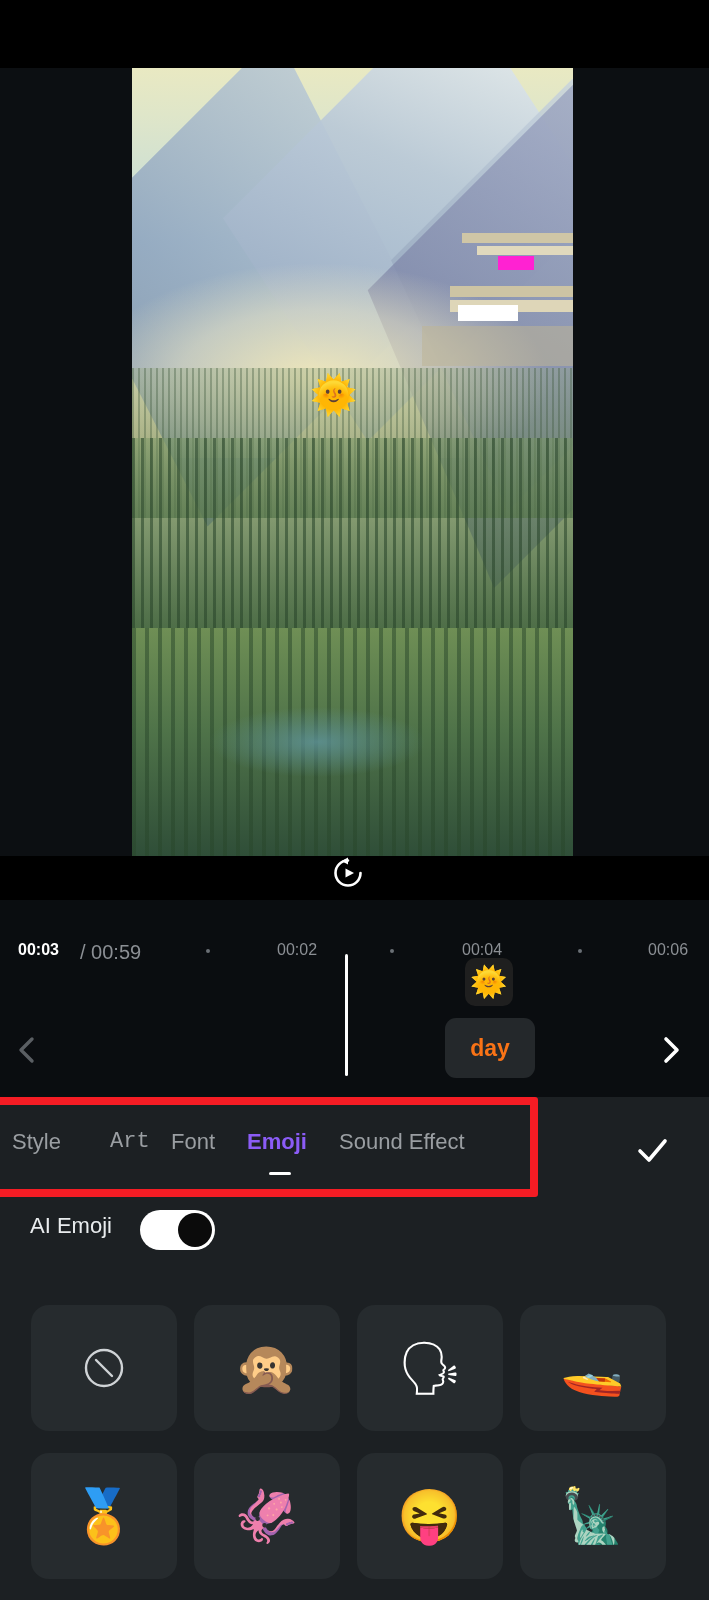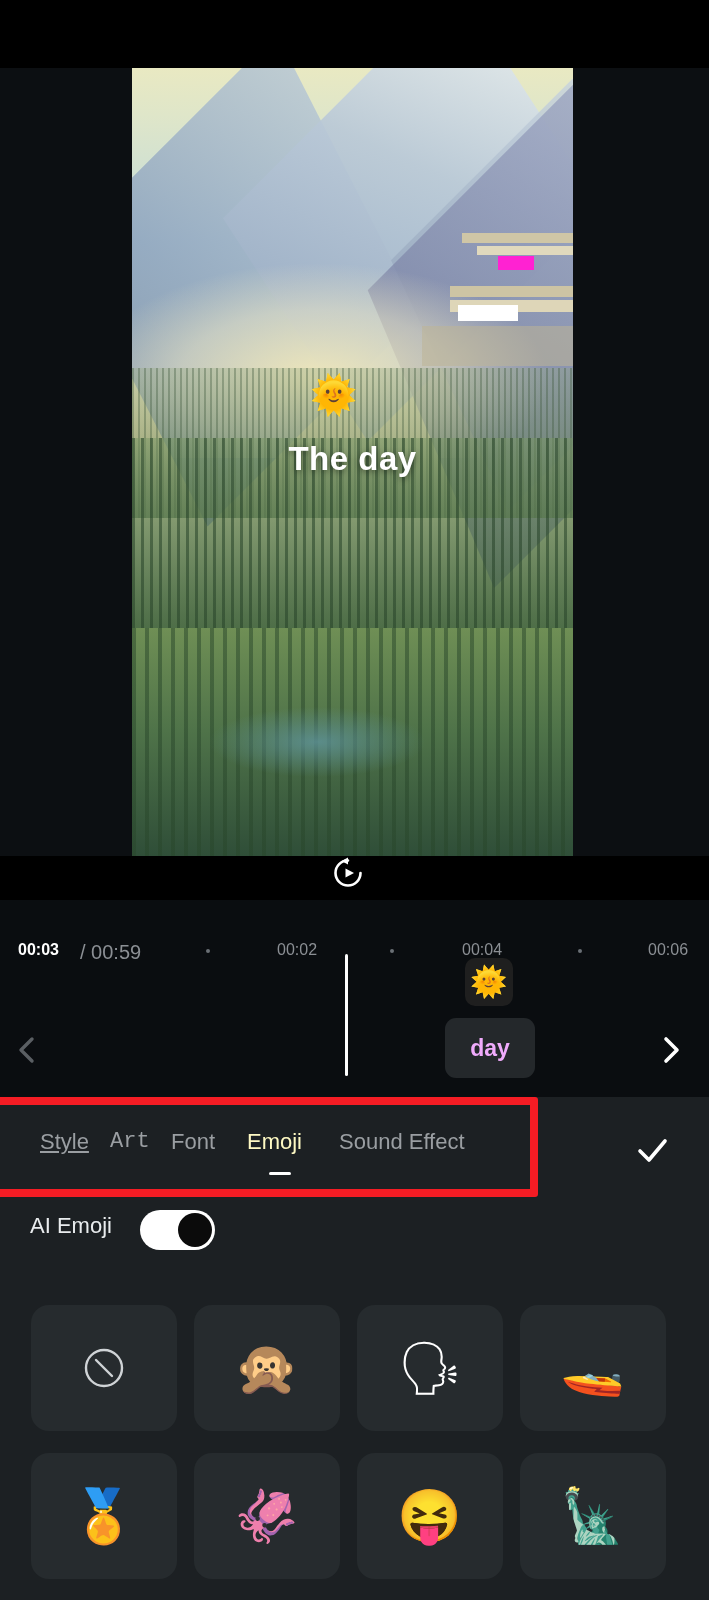--- a/index.html
+++ b/index.html
@@ -110,36 +110,36 @@
     position:absolute; left:465px; top:0; width:48px; height:48px; border-radius:10px;
     background:#1f1f1f; font-size:30px; line-height:48px; text-align:center;
   }
 
   .word-strip { position:absolute; left:0; top:1018px; width:709px; height:64px; }
   .nav-arrow { position:absolute; top:14px; width:36px; height:36px; }
   .nav-left { left:10px; }
   .nav-right { left:652px; }
   .word-chip {
     position:absolute; top:0; height:60px; border-radius:11px;
-    background:#24282b; color:#f0abfc; font-size:23px; font-weight:bold;
+    background:#24282b; color:#f97316; font-size:23px; font-weight:bold;
     display:flex; align-items:center; justify-content:center; overflow:hidden;
     white-space:nowrap;
   }
   .word-chip.sel { border:2px solid #4aa7e8; background:#1d2428; color:#e6eaec; }
 
   
   .panel {
     position:absolute; left:0; top:1097px; width:709px; height:503px;
     background:#1c2023;
   }
   .tabs-wrap { position:absolute; left:0; top:0; width:709px; height:99px; background:#1c2023; }
   .tab {
     position:absolute; top:32px; font-size:22px; color:#9a9ea2; white-space:nowrap;
   }
-  .tab.active { color:#fef9c3; font-weight:normal; }
+  .tab.active { color:#8b5cf6; font-weight:bold; }
   .tab-underline { position:absolute; top:75px; width:22px; height:3px; background:#fff; border-radius:2px; }
   .confirm { position:absolute; left:632px; top:1130px; width:40px; height:40px; z-index:5; }
 
   .redbox {
     position:absolute; left:-8px; top:1097px; width:546px; height:100px;
     border:8px solid #f41c24; border-radius:3px; pointer-events:none; z-index:7;
   }
 
   .ai-row { position:absolute; left:0; top:1200px; width:709px; height:60px; }
   .ai-label { position:absolute; left:30px; top:13px; font-size:22px; color:#e9ecee; }
@@ -175,21 +175,20 @@
 
     <div class="glitch g1"></div>
     <div class="glitch g2"></div>
     <div class="glitch g3"></div>
     <div class="glitch g4"></div>
     <div class="glitch g5"></div>
     <div class="glitch g6"></div>
     <div class="glitch g7"></div>
 
     <div class="sun-sticker">🌞</div>
-    <div class="caption">The day</div>
   </div>
 </div>
 
 <div class="replay">
   <svg viewBox="0 0 34 34" width="34" height="34">
     <path d="M17 4.5 A12.5 12.5 0 1 0 29.5 17" fill="none" stroke="#fff" stroke-width="2.6" stroke-linecap="round"></path>
     <path d="M17 1.5 L17 8.5 L10.5 5 Z" fill="#fff"></path>
     <path d="M14.5 12.5 L23 17 L14.5 21.5 Z" fill="#fff"></path>
   </svg>
 </div>
@@ -226,21 +225,21 @@
 
   <div class="nav-arrow nav-right">
     <svg viewBox="0 0 36 36" width="36" height="36">
       <path d="M14 7 L25 18 L14 29" fill="none" stroke="#ffffff" stroke-width="3.6" stroke-linecap="round" stroke-linejoin="round"></path>
     </svg>
   </div>
 </div>
 
 <div class="panel">
   <div class="tabs-wrap">
-    <span class="tab" style="left:40px;text-decoration:underline;">Style</span>
+    <span class="tab" style="left:12px;">Style</span>
     <span class="tab" style="left:110px;font-family:Liberation Mono, monospace;">Art</span>
     <span class="tab" style="left:171px;">Font</span>
     <span class="tab active" style="left:247px;">Emoji</span>
     <span class="tab" style="left:339px;">Sound Effect</span>
     <span class="tab-underline" style="left:269px;"></span>
   </div>
 </div>
 
 <div class="confirm">
   <svg viewBox="0 0 40 40" width="40" height="40">

